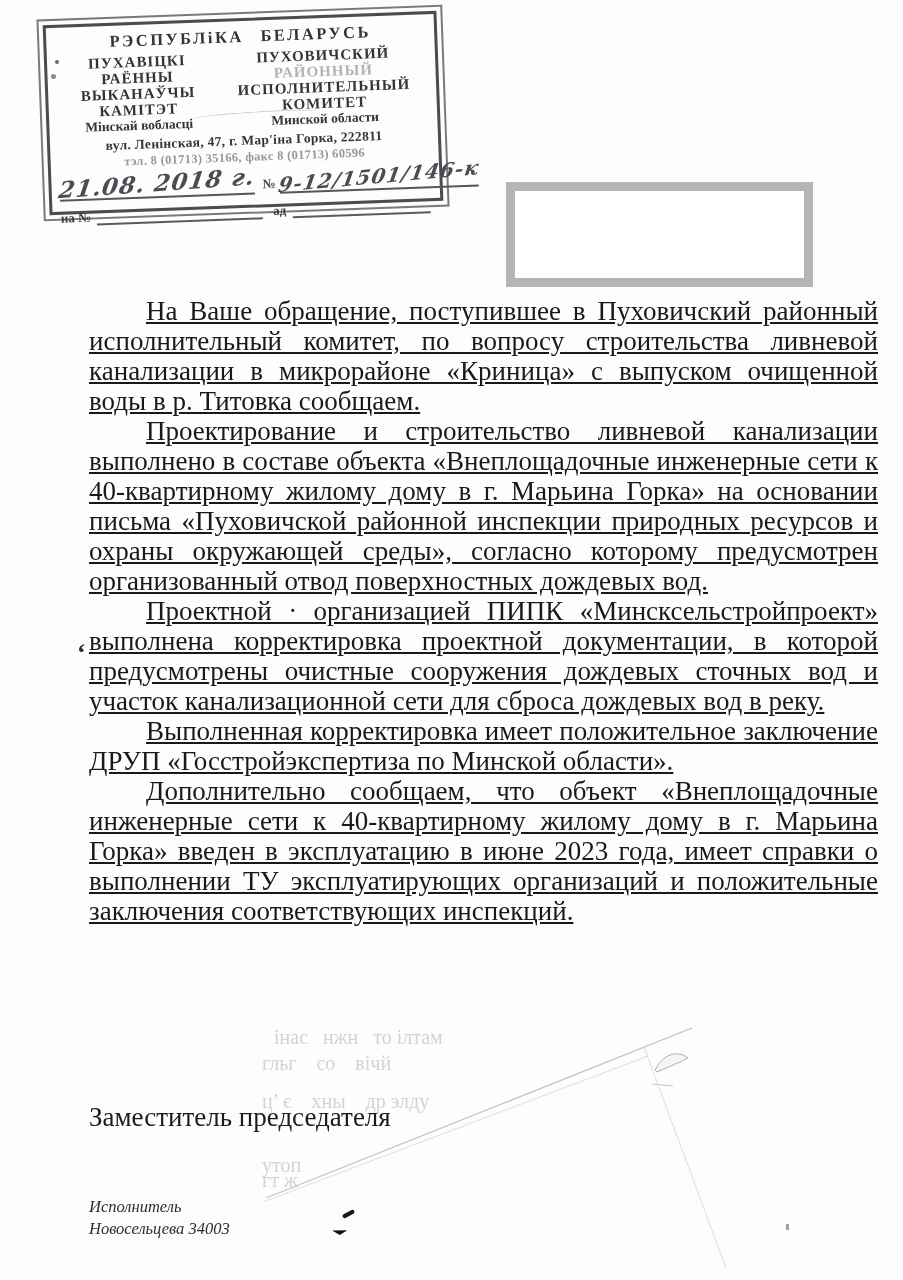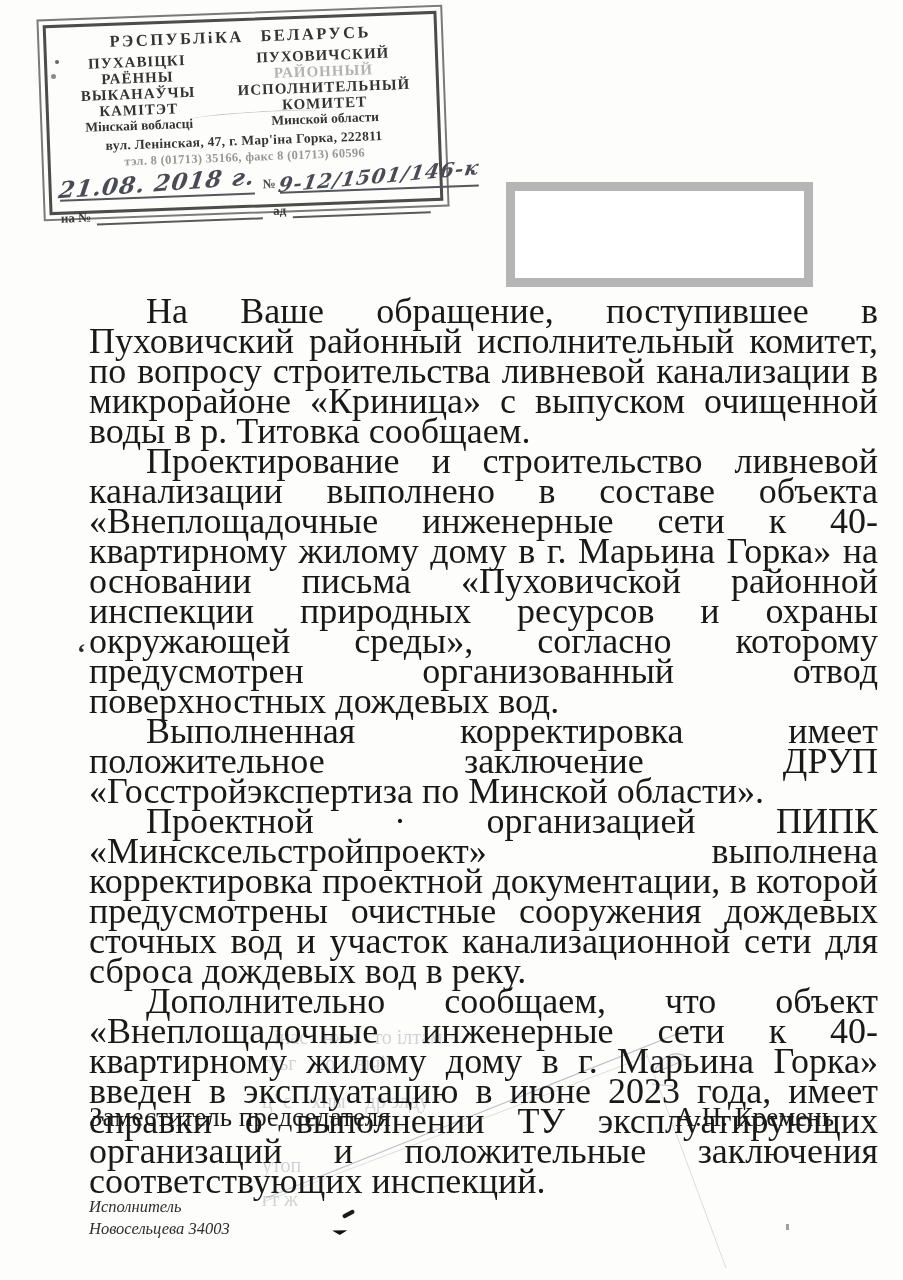--- a/index.html
+++ b/index.html
@@ -66,21 +66,21 @@
 
   
   .redaction{
     position:absolute;left:506px;top:182px;width:307px;height:105px;
     box-sizing:border-box;border:9px solid #b5b5b5;background:#ffffff;
   }
 
   
   .body-text{
     position:absolute;left:89px;top:296px;width:789px;
-    font-size:36px;line-height:30px;text-align:justify;color:#191919;
+    font-size:27px;line-height:30px;text-align:justify;color:#191919;text-decoration:underline;
   }
   .body-text p{margin:0;text-indent:57px;}
 
   .margin-mark{
     position:absolute;left:77px;top:638px;font-size:26px;font-weight:bold;color:#2a2a2a;
   }
 
   
   .sig-row{
     position:absolute;left:89px;top:1102px;width:745px;
@@ -95,21 +95,21 @@
   
   .bleed{
     position:absolute;left:262px;top:1026px;width:300px;
     font-size:20px;color:#747b86;opacity:.32;filter:blur(.7px);white-space:pre;
   }
   .bl{position:absolute;left:0;}
   .bl.b1{top:0;margin-left:12px;}
   .bl.b2{top:26px;}
   .bl.b3{top:64px;}
   .bl.b4{top:120px;margin-top:8px;}
-  .bl.b5{top:162px;}
+  .bl.b5{top:143px;}
 
   .creases{position:absolute;left:0;top:0;pointer-events:none;}
 
   .speck{position:absolute;}
   .s1{left:342px;top:1212px;width:13px;height:4px;background:#1a1a1a;
       transform:rotate(-28deg);border-radius:2px;}
   .s2{left:332px;top:1229px;width:15px;height:6px;background:#101010;
       transform:rotate(10deg);clip-path:polygon(0 45%,100% 0,55% 100%);}
   .s3{left:786px;top:1224px;width:3px;height:6px;background:#8a8a8a;opacity:.8;}
 </style>
@@ -172,30 +172,29 @@
     <line x1="692" y1="1028" x2="266" y2="1198" stroke="#a9aeb4" stroke-width="1.3" opacity="0.75"></line>
     <line x1="648" y1="1056" x2="263" y2="1202" stroke="#bfc4c9" stroke-width="1" opacity="0.55"></line>
     <path d="M655,1070 C664,1053 678,1050 688,1058 C676,1064 664,1069 657,1072 Z" fill="rgba(210,213,216,0.25)" stroke="#959aa0" stroke-width="1" opacity="0.8"></path>
     <line x1="652" y1="1084" x2="673" y2="1086" stroke="#9aa0a6" stroke-width="1" opacity="0.6"></line>
     <line x1="644" y1="1047" x2="726" y2="1268" stroke="#c3c7cb" stroke-width="1" opacity="0.6"></line>
   </svg>
 
   <div class="body-text">
     <p>На Ваше обращение, поступившее в Пуховичский районный исполнительный комитет, по вопросу строительства ливневой канализации в микрорайоне «Криница» с выпуском очищенной воды в р. Титовка сообщаем.</p>
     <p>Проектирование и строительство ливневой канализации выполнено в составе объекта «Внеплощадочные инженерные сети к 40-квартирному жилому дому в г. Марьина Горка» на основании письма «Пуховичской районной инспекции природных ресурсов и охраны окружающей среды», согласно которому предусмотрен организованный отвод поверхностных  дождевых вод.</p>
+    <p>Проектной · организацией ПИПК «Минсксельстройпроект» выполнена корректировка проектной документации, в которой предусмотрены очистные сооружения дождевых сточных вод и участок канализационной сети для сброса дождевых вод в реку.</p>
     <p>Выполненная корректировка имеет положительное заключение ДРУП «Госстройэкспертиза по Минской области».</p>
-    <p>Проектной · организацией ПИПК «Минсксельстройпроект» выполнена корректировка проектной документации, в которой предусмотрены очистные сооружения дождевых сточных вод и участок канализационной сети для сброса дождевых вод в реку.</p>
     <p>Дополнительно сообщаем, что объект «Внеплощадочные инженерные сети к 40-квартирному жилому дому в г. Марьина Горка» введен в эксплуатацию в июне 2023 года, имеет  справки о выполнении ТУ эксплуатирующих организаций и положительные заключения соответствующих инспекций.</p>
   </div>
 
   <span class="margin-mark">‘</span>
 
   <div class="sig-row">
     <span>Заместитель председателя</span>
-    <span>А.Н. Кремень</span>
   </div>
 
   <div class="footer">
     <div>Исполнитель</div>
     <div>Новосельцева 34003</div>
   </div>
 
   <div class="speck s1"></div>
   <div class="speck s2"></div>
   <div class="speck s3"></div>

